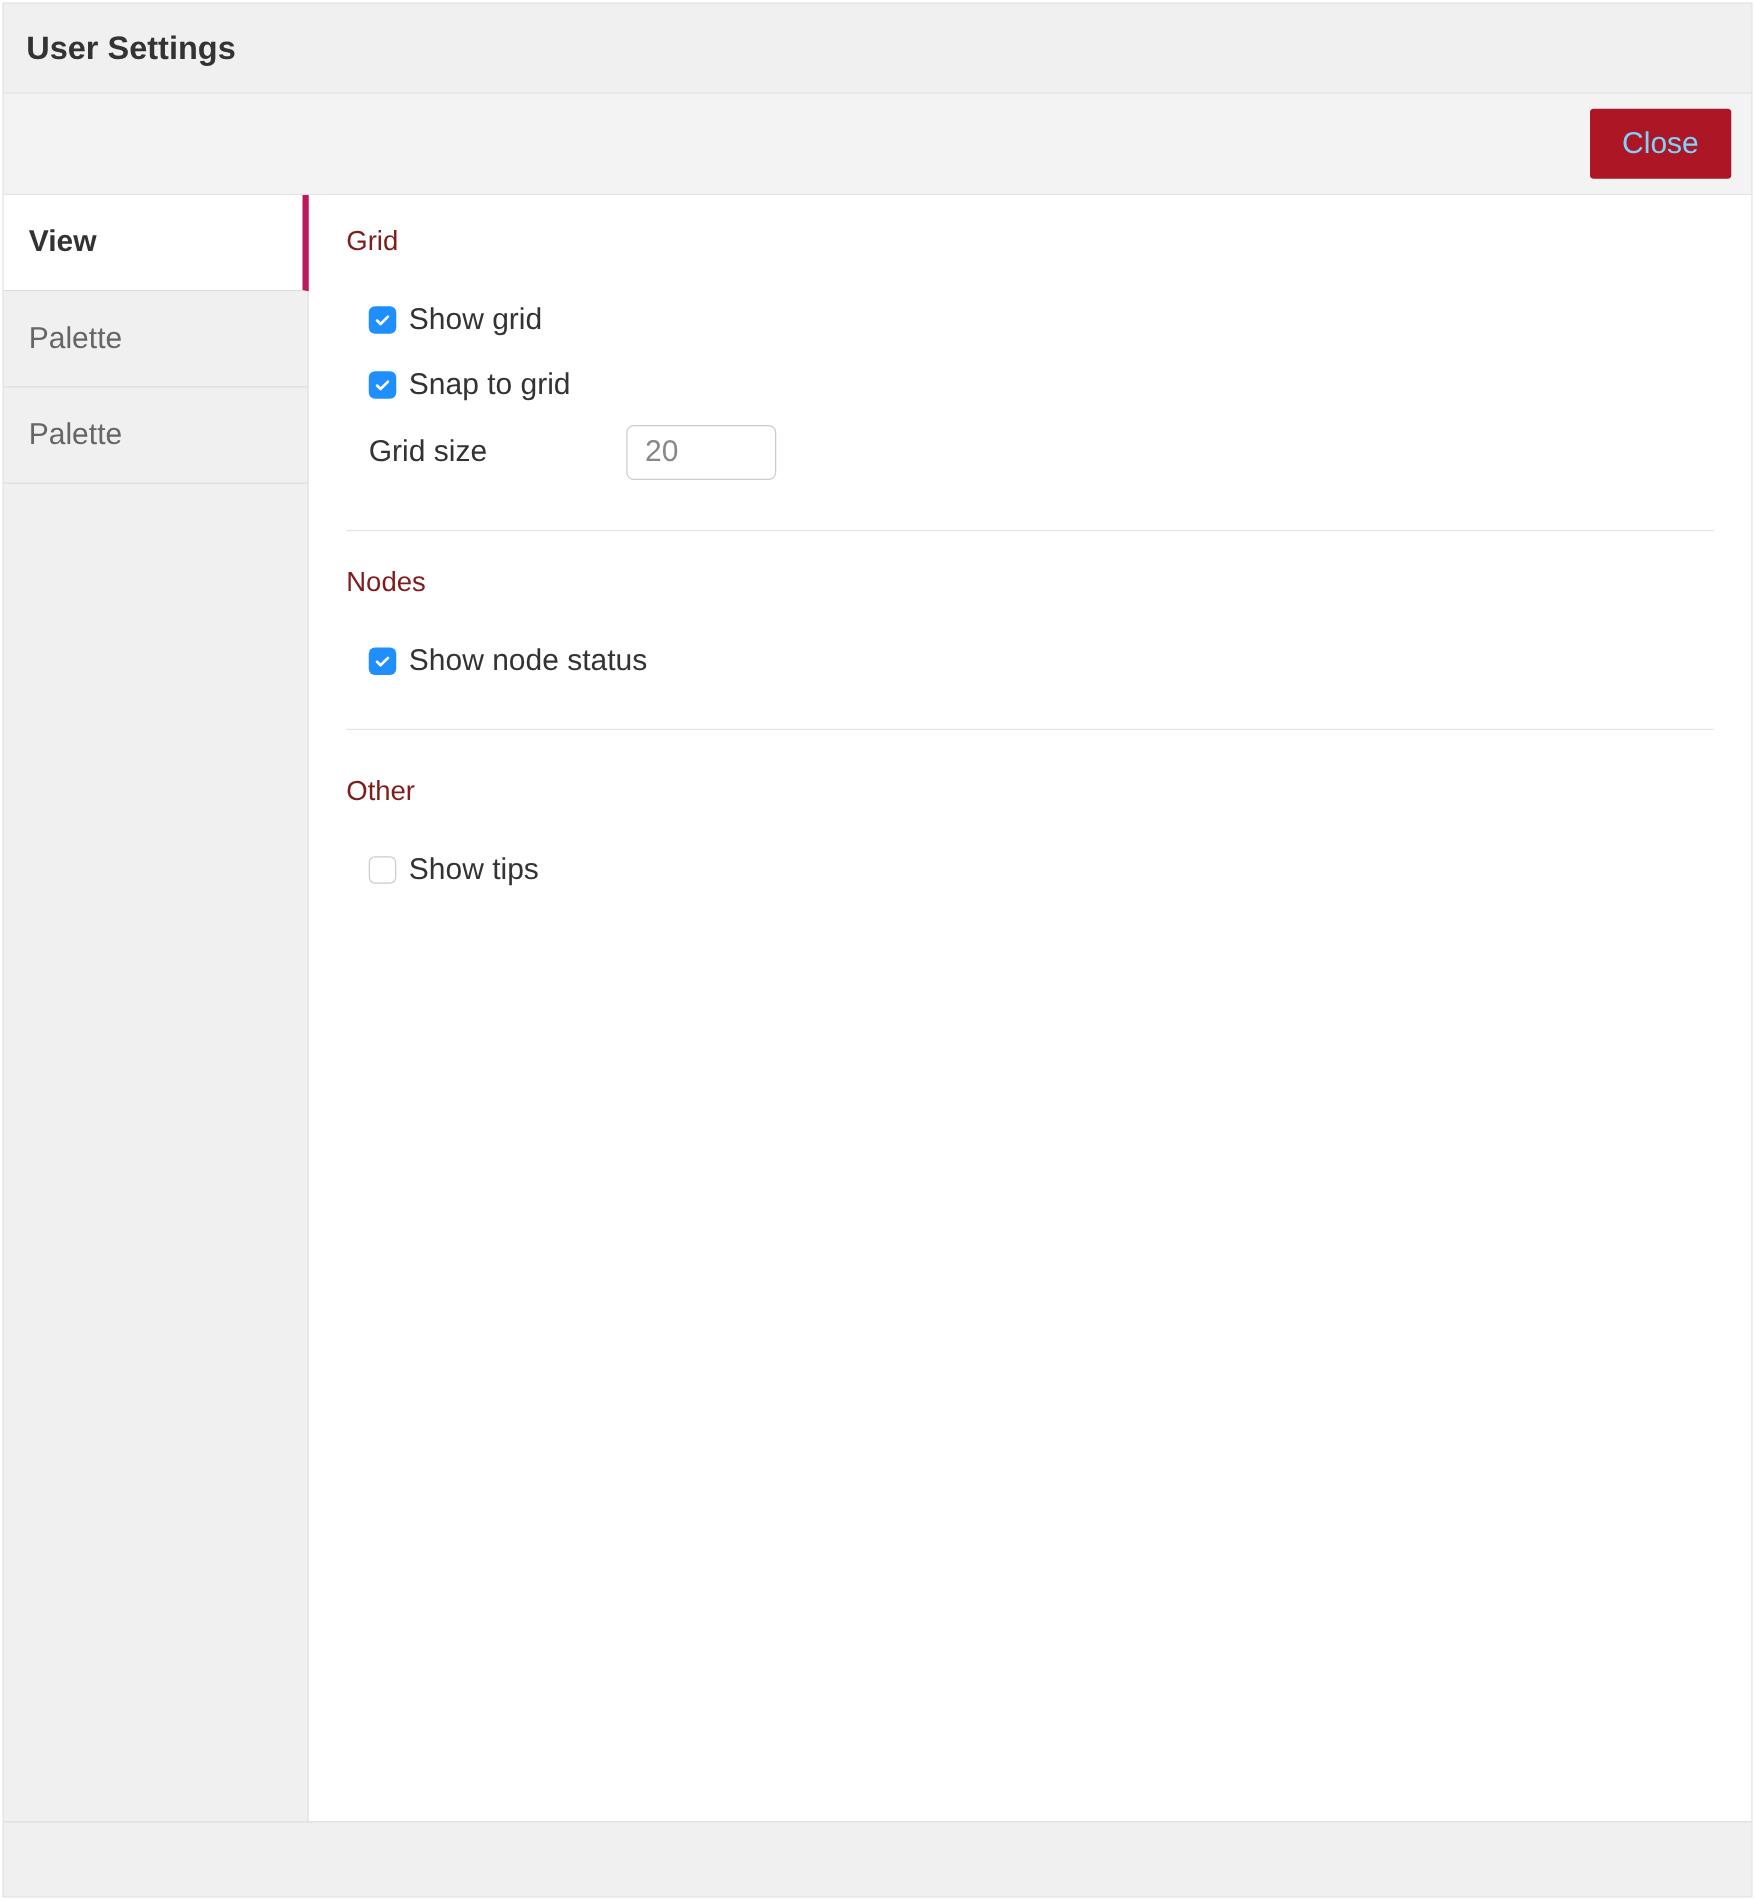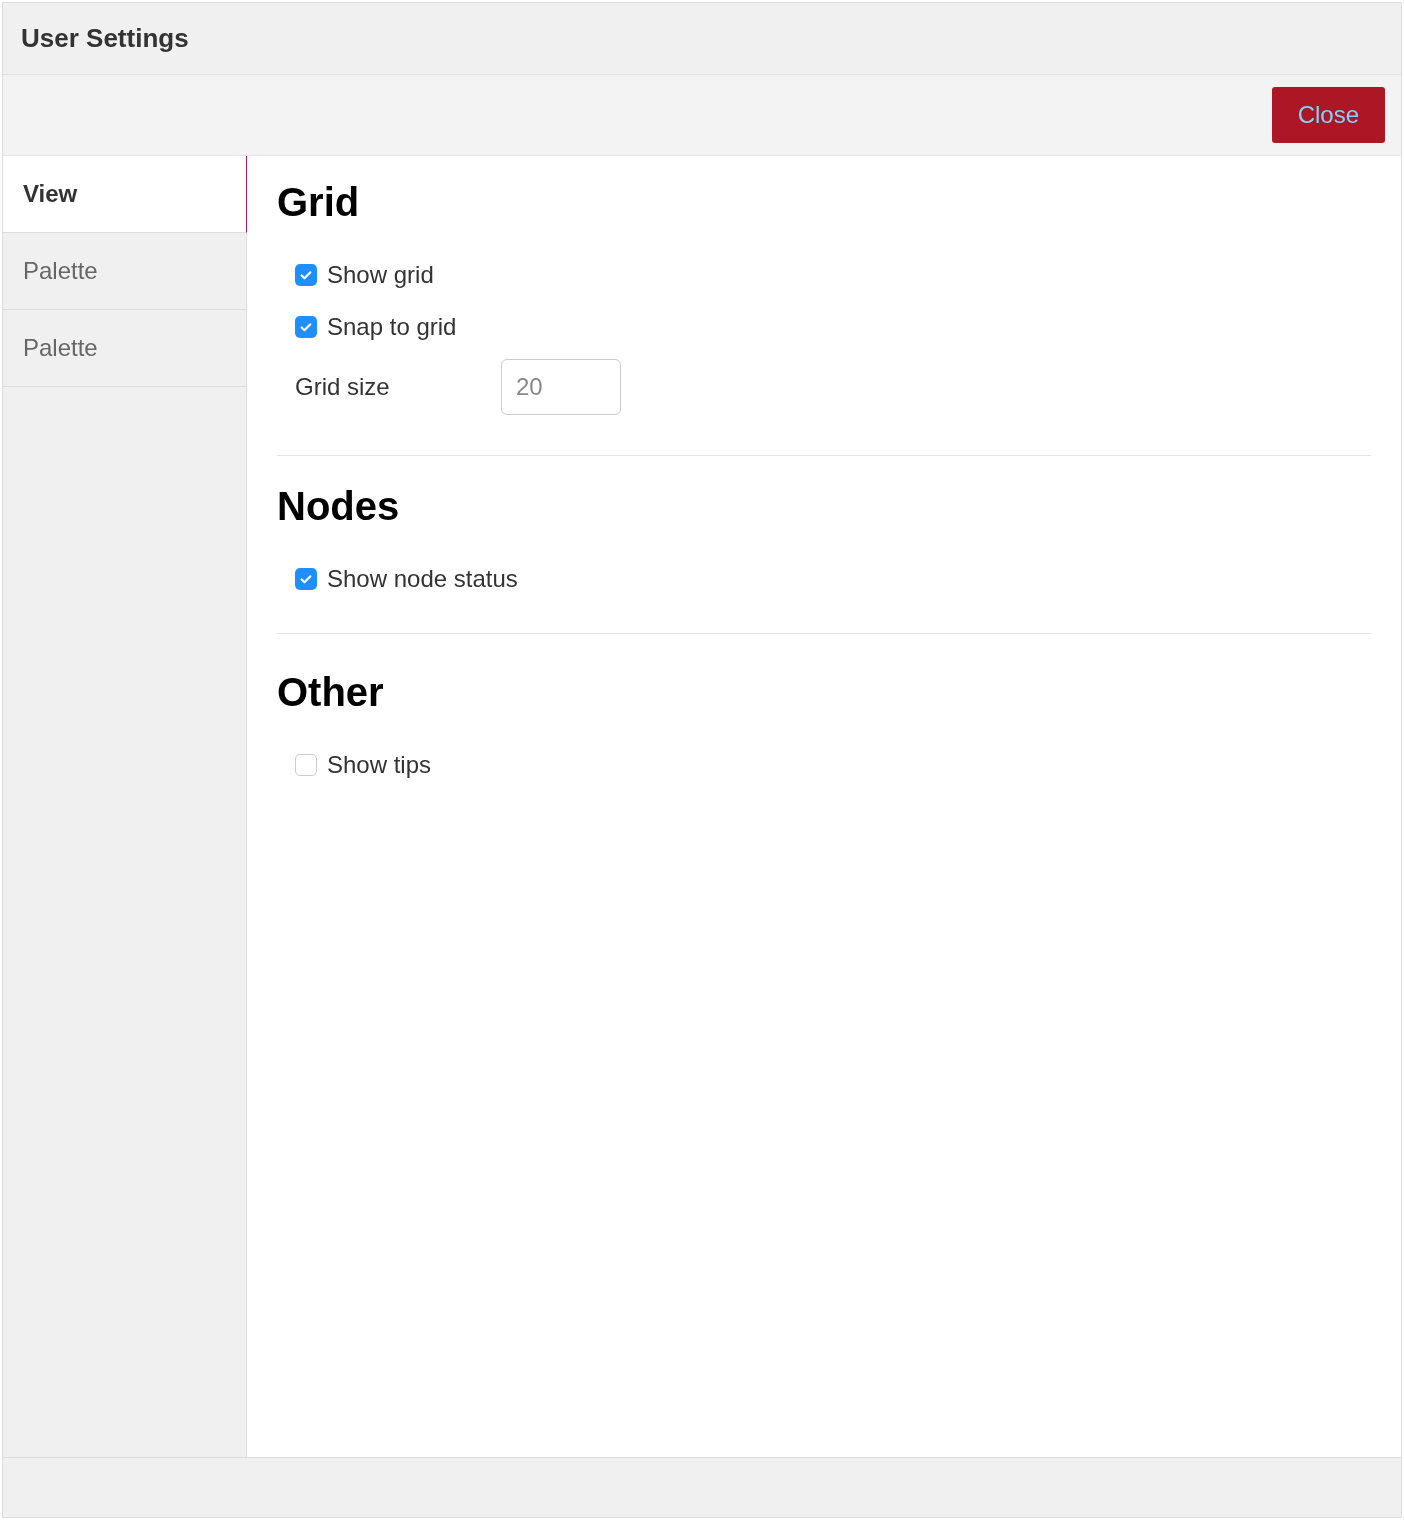--- a/index.html
+++ b/index.html
@@ -65,34 +65,34 @@
       padding: 24px 20px;
       font-size: 24px;
       color: #666;
       border-bottom: 1px solid #ddd;
       cursor: pointer;
     }
     .tab-item.active {
       background: #fff;
       color: #333;
       font-weight: 700;
-      border-right: 1px solid #be185d;
+      border-right: 5px solid #be185d;
       margin-right: -1px;
       position: relative;
     }
     .content {
       flex: 1;
       padding: 24px 30px;
       overflow: auto;
       background: #fff;
     }
     .section-title {
-      font-size: 40px;
-      font-weight: 700;
-      color: #000000;
+      font-size: 22px;
+      font-weight: 400;
+      color: #7f1d1d;
       margin-bottom: 24px;
     }
     .section {
       padding-bottom: 28px;
       border-bottom: 1px solid #e5e5e5;
       margin-bottom: 28px;
     }
     .section:last-child {
       border-bottom: none;
       margin-top: 36px;
@@ -130,21 +130,21 @@
       align-items: center;
       gap: 96px;
     }
     .field-label {
       font-size: 24px;
       color: #333;
       min-width: 110px;
     }
     .number-input {
       width: 120px;
-      height: 56px;
+      height: 44px;
       border: 1px solid #ccc;
       border-radius: 6px;
       font-size: 24px;
       padding: 0 14px;
       color: #888;
       font-family: inherit;
     }
     .modal-footer {
       background: #f0f0f0;
       height: 60px;

